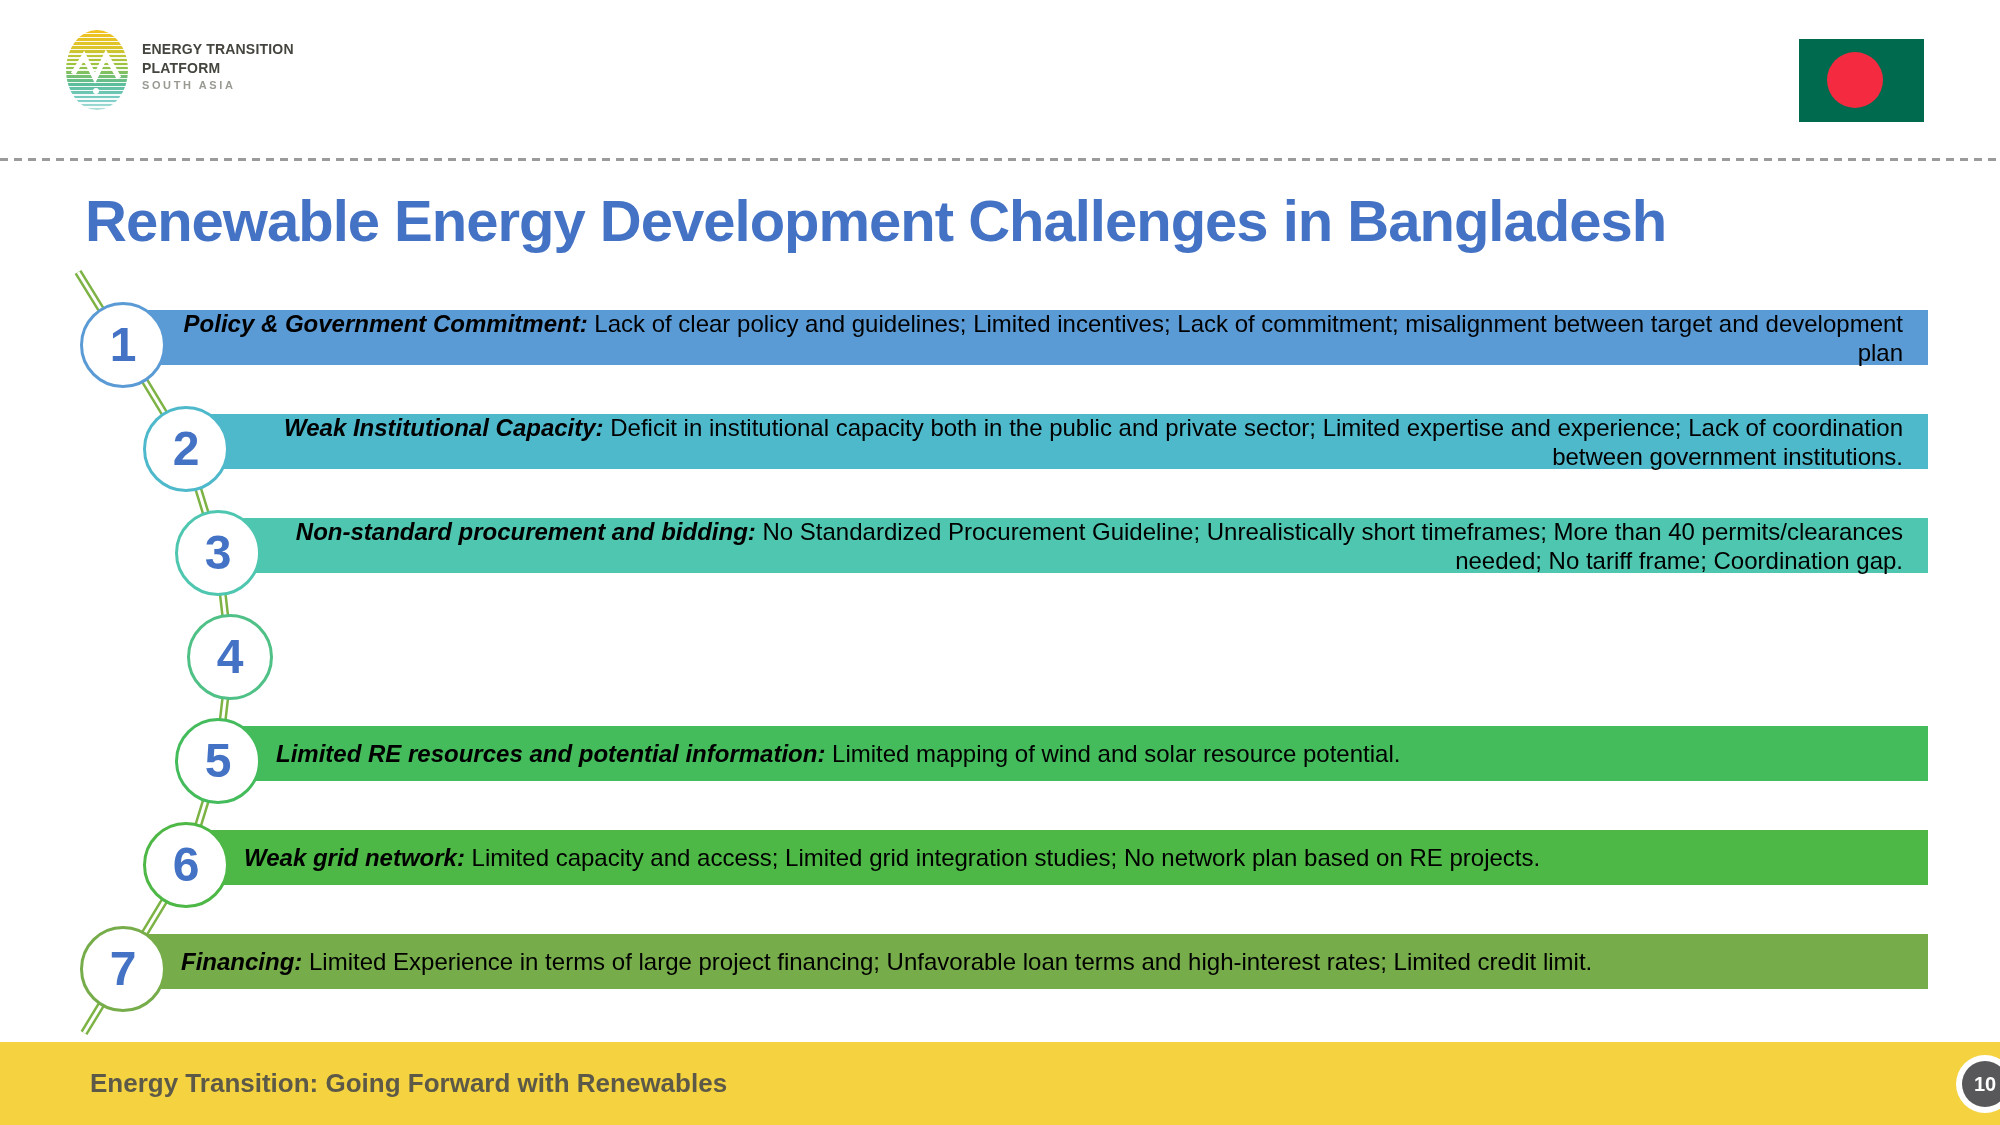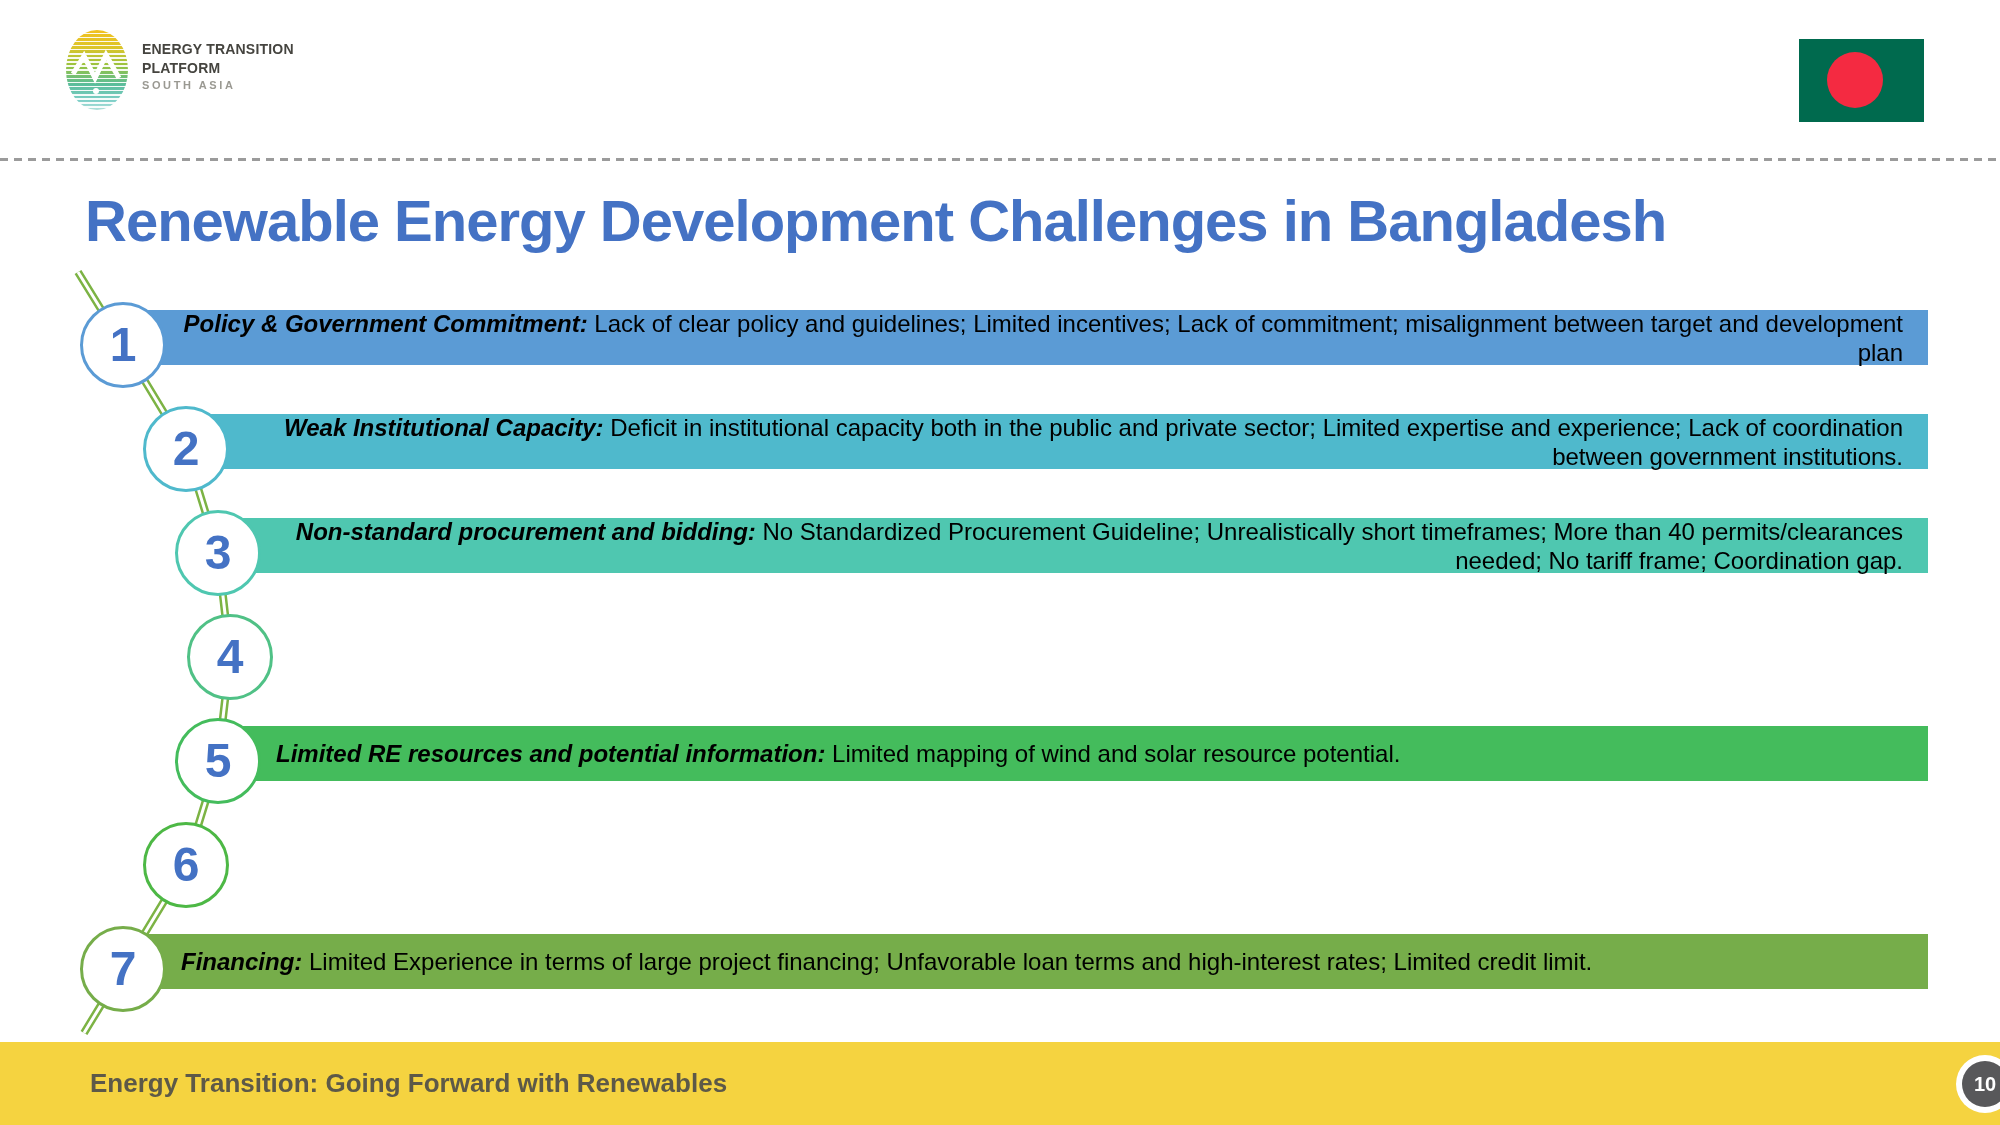--- a/index.html
+++ b/index.html
@@ -145,20 +145,26 @@
           <span class="lead">Limited RE resources and potential information: </span>
           <span class="desc">Limited mapping of wind and solar resource potential.</span>
         </div>
       </div>
       <div class="num-circle" style="left: 175px; border-color: rgb(68, 188, 92);">
         <span class="num" style="color: rgb(68, 114, 196);">5</span>
       </div>
     </div>
 
     <div class="challenge-row" style="top: 830px;">
+      <div class="bar" style="left: 186px; width: 1742px; background-color: rgb(77, 184, 69);">
+        <div class="bar-text">
+          <span class="lead">Weak grid network: </span>
+          <span class="desc">Limited capacity and access; Limited grid integration studies; No network plan based on RE projects.</span>
+        </div>
+      </div>
       <div class="num-circle" style="left: 143px; border-color: rgb(77, 184, 69);">
         <span class="num" style="color: rgb(68, 114, 196);">6</span>
       </div>
     </div>
 
     <div class="challenge-row" style="top: 934px;">
       <div class="bar" style="left: 123px; width: 1805px; background-color: rgb(118, 173, 74);">
         <div class="bar-text">
           <span class="lead">Financing: </span>
           <span class="desc">Limited Experience in terms of large project financing; Unfavorable loan terms and high-interest rates; Limited credit limit.</span>

